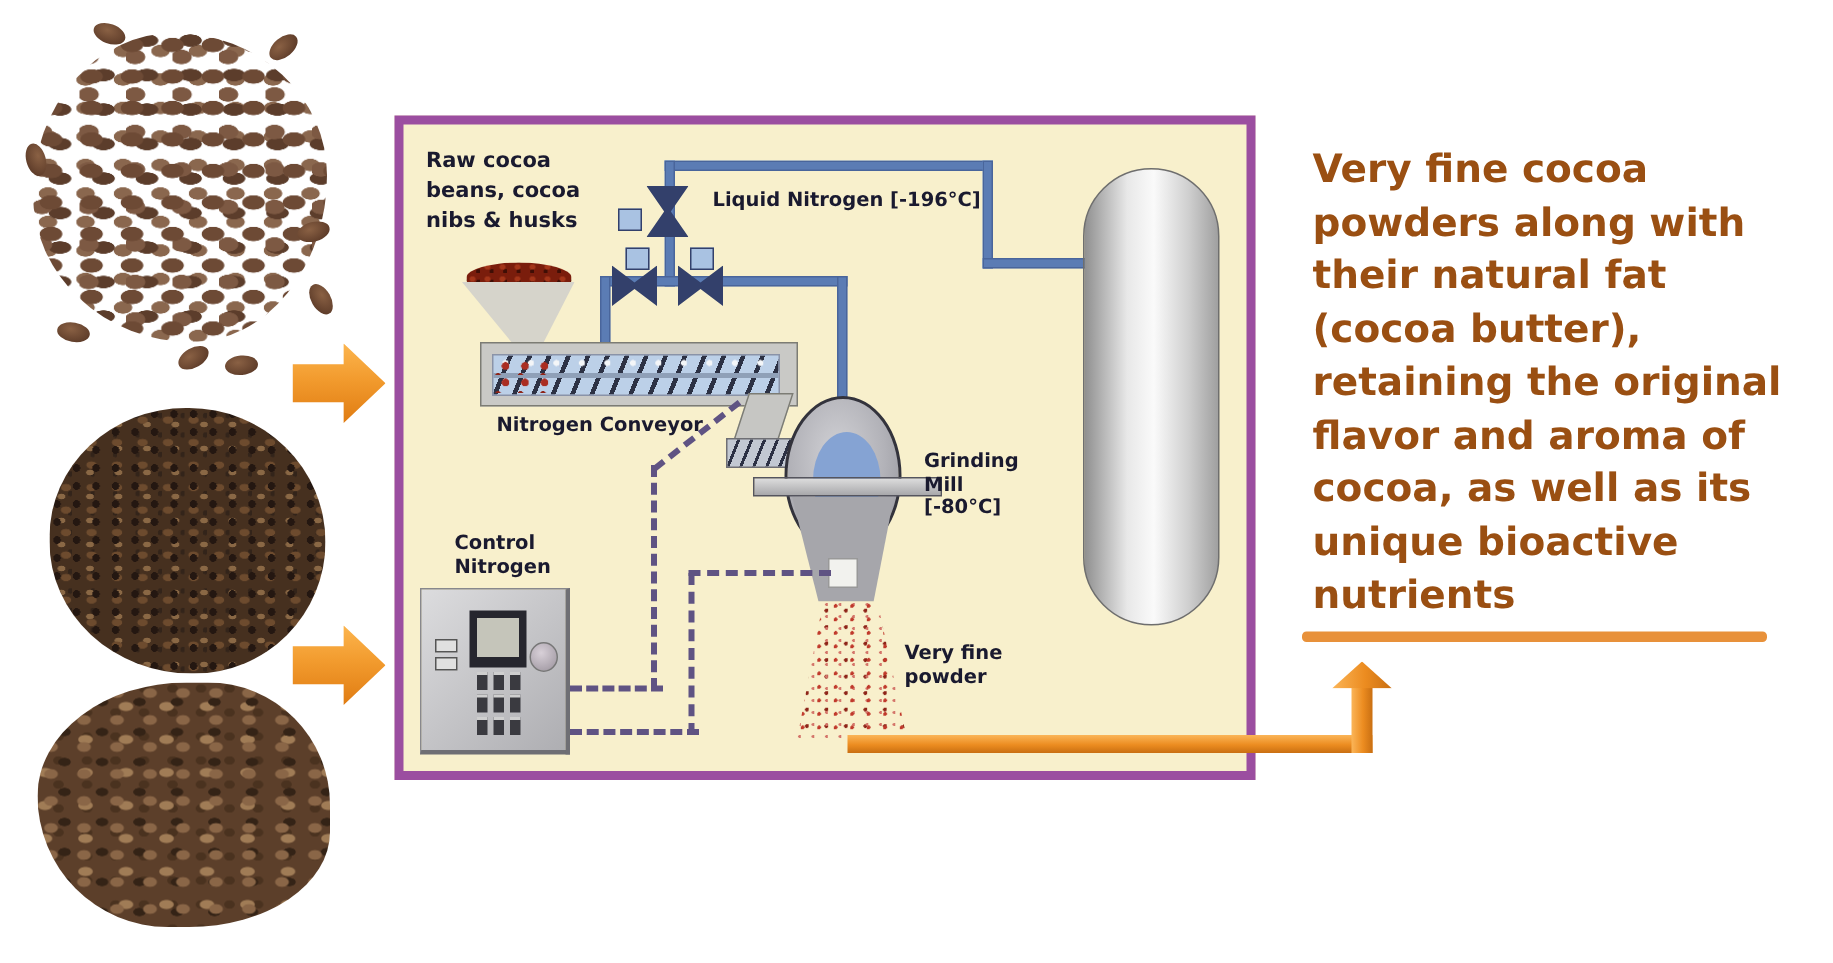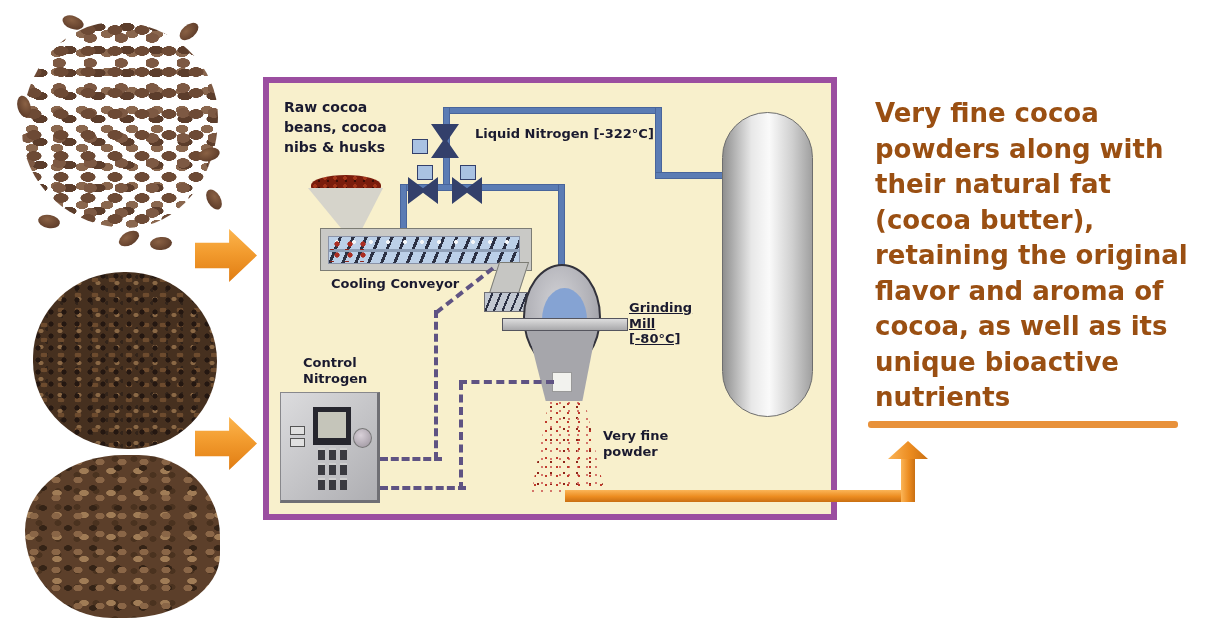--- a/index.html
+++ b/index.html
@@ -149,21 +149,21 @@
   .d1c{left:166px;top:228px;width:72px;transform:rotate(-38deg);transform-origin:left top;}
   .d2a{left:111px;top:403px;width:86px;}
   .d2b{left:190px;top:299px;height:108px;}
   .d2c{left:190px;top:297px;width:95px;}
 
   
   .l-raw{left:15px;top:14px;width:140px;}
   .l-pipe{left:206px;top:43px;}
   .l-conv{left:62px;top:193px;}
   .l-cons{left:34px;top:272px;}
-  .l-mill{left:360px;top:217px;text-decoration:underline;}
+  .l-mill{left:347px;top:217px;}
   .l-powder{left:334px;top:345px;}
 
   
   .elbow-h{position:absolute;left:565px;top:490px;width:350px;height:12px;z-index:6;
     background:linear-gradient(180deg,#fbb558,#ec8c20 55%,#c96f12);}
   .elbow-v{position:absolute;left:901px;top:456px;width:14px;height:46px;z-index:6;
     background:linear-gradient(90deg,#fbb558,#ec8c20 55%,#c96f12);}
   .elbow-head{position:absolute;left:888px;top:441px;width:40px;height:18px;z-index:6;
     clip-path:polygon(50% 0,100% 100%,0 100%);
     background:linear-gradient(90deg,#fbb558,#ec8c20 55%,#c96f12);}
@@ -192,21 +192,21 @@
   <div class="husks-pile"></div>
 
   <div class="block-arrow a1"></div>
   <div class="block-arrow a2"></div>
 
   <div class="diagram">
 
     <div class="lbl lbl-lg l-raw">Raw cocoa
 beans, cocoa
 nibs &amp; husks</div>
-    <div class="lbl lbl-sm l-pipe">Liquid Nitrogen [-322°C]</div>
+    <div class="lbl lbl-sm l-pipe">Liquid Nitrogen [-196°C]</div>
 
     <div class="pipe p1"></div>
     <div class="pipe p2"></div>
     <div class="pipe p4"></div>
     <div class="pipe p5"></div>
     <div class="pipe p6"></div>
     <div class="pipe p7"></div>
     <div class="pipe p8"></div>
 
     <div class="valve-sq va-sq"></div>
@@ -215,21 +215,21 @@
     <div class="valve-x vb"></div>
     <div class="valve-sq vc-sq"></div>
     <div class="valve-x vc"></div>
 
     <div class="hopper-beans"></div>
     <div class="hopper"></div>
     <div class="conv-housing"></div>
     <div class="conv-channel"></div>
     <div class="conv-dots"></div>
     <div class="conv-red"></div>
-    <div class="lbl lbl-sm l-conv">Cooling Conveyor</div>
+    <div class="lbl lbl-sm l-conv">Nitrogen Conveyor</div>
 
     <div class="chute"></div>
     <div class="feeder"></div>
 
     <div class="mill"></div>
     <div class="mill-core"></div>
     <div class="flange"></div>
     <div class="funnel"></div>
     <div class="sensor"></div>
     <div class="spray"></div>

